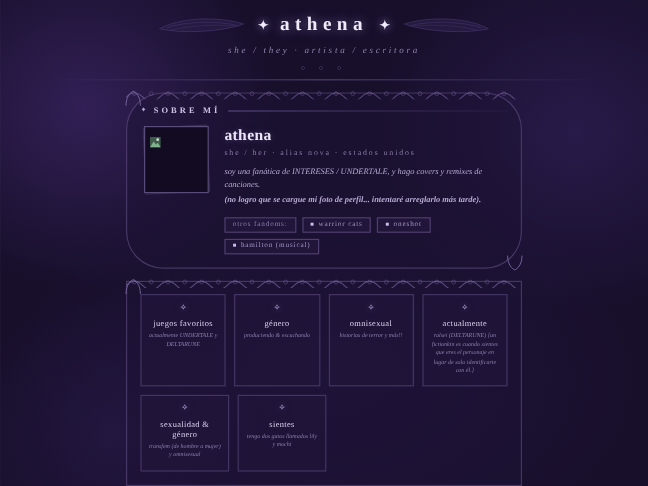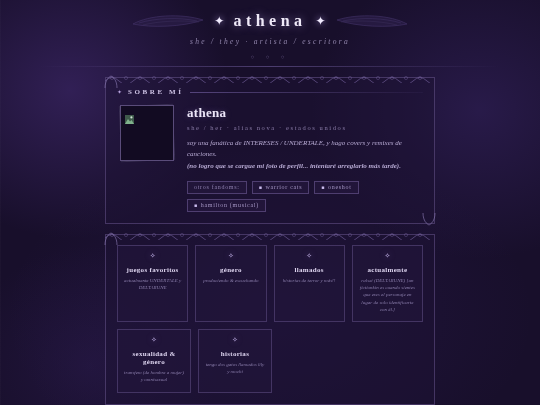--- a/index.html
+++ b/index.html
@@ -79,21 +79,21 @@
   
   .panel {
     position: relative;
     margin: 0 auto;
     width: 330px;
     border: 1px solid rgba(126,106,168,.42);
     background: rgba(30,19,53,.48);
     padding: 10px 11px 11px;
   }
   .panel + .panel { margin-top: 10px; }
-  #panel-about { margin-top: 10px; }
+  #panel-about { margin-top: 10px; border-radius: 31px; }
 
   
   .scallop {
     position: absolute; left: -1px; right: -1px; top: -5px; height: 10px;
     overflow: hidden; pointer-events: none;
   }
   .scallop svg { display: block; }
 
   
   .corner { position: absolute; width: 14px; height: 14px; pointer-events: none; opacity: .85; }
@@ -154,21 +154,21 @@
   .card {
     border: 1px solid rgba(116,97,158,.42);
     background: rgba(34,22,58,.6);
     padding: 7px 6px 8px;
     text-align: center;
     width: 74px;
     min-height: 46px;
   }
   .card-icon { font-size: 7px; color: #c6b6ec; line-height: 1; margin-bottom: 6px;
     text-shadow: 0 0 6px rgba(190,165,250,.5); }
-  .card-title { font-size: 7px; color: #ded5f0; font-weight: 700; letter-spacing: .3px; text-align: center; }
+  .card-title { font-size: 7px; color: #ded5f0; font-weight: 400; letter-spacing: .3px; text-align: center; }
   .card-sub { margin-top: 3px; font-size: 5px; color: #8c7fad; font-style: italic; line-height: 1.45; }
 </style>
 </head>
 <body>
 
 <div class="page">
 
   <div class="bg-glow glow-a"></div>
   <div class="bg-glow glow-b"></div>
   <div class="bg-glow glow-c"></div>
@@ -331,37 +331,37 @@
         <div class="card-title">juegos favoritos</div>
         <div class="card-sub">actualmente UNDERTALE y DELTARUNE</div>
       </div>
       <div class="card">
         <div class="card-icon">✧</div>
         <div class="card-title">género</div>
         <div class="card-sub">produciendo &amp; escuchando</div>
       </div>
       <div class="card">
         <div class="card-icon">✧</div>
-        <div class="card-title">llamados</div>
+        <div class="card-title">omnisexual</div>
         <div class="card-sub">historias de terror y más!!</div>
       </div>
       <div class="card">
         <div class="card-icon">✧</div>
         <div class="card-title">actualmente</div>
         <div class="card-sub">ralsei (DELTARUNE) [un fictionkin es cuando sientes que eres el personaje en lugar de solo identificarte con él.]</div>
       </div>
     </div>
 
     <div class="grid">
       <div class="card">
         <div class="card-icon">✧</div>
         <div class="card-title">sexualidad &amp; género</div>
         <div class="card-sub">transfem (de hombre a mujer) y omnisexual</div>
       </div>
       <div class="card">
         <div class="card-icon">✧</div>
-        <div class="card-title">historias</div>
+        <div class="card-title">sientes</div>
         <div class="card-sub">tengo dos gatos llamados lily y mochi</div>
       </div>
     </div>
   </div>
 
 </div>
 
 </body></html>

